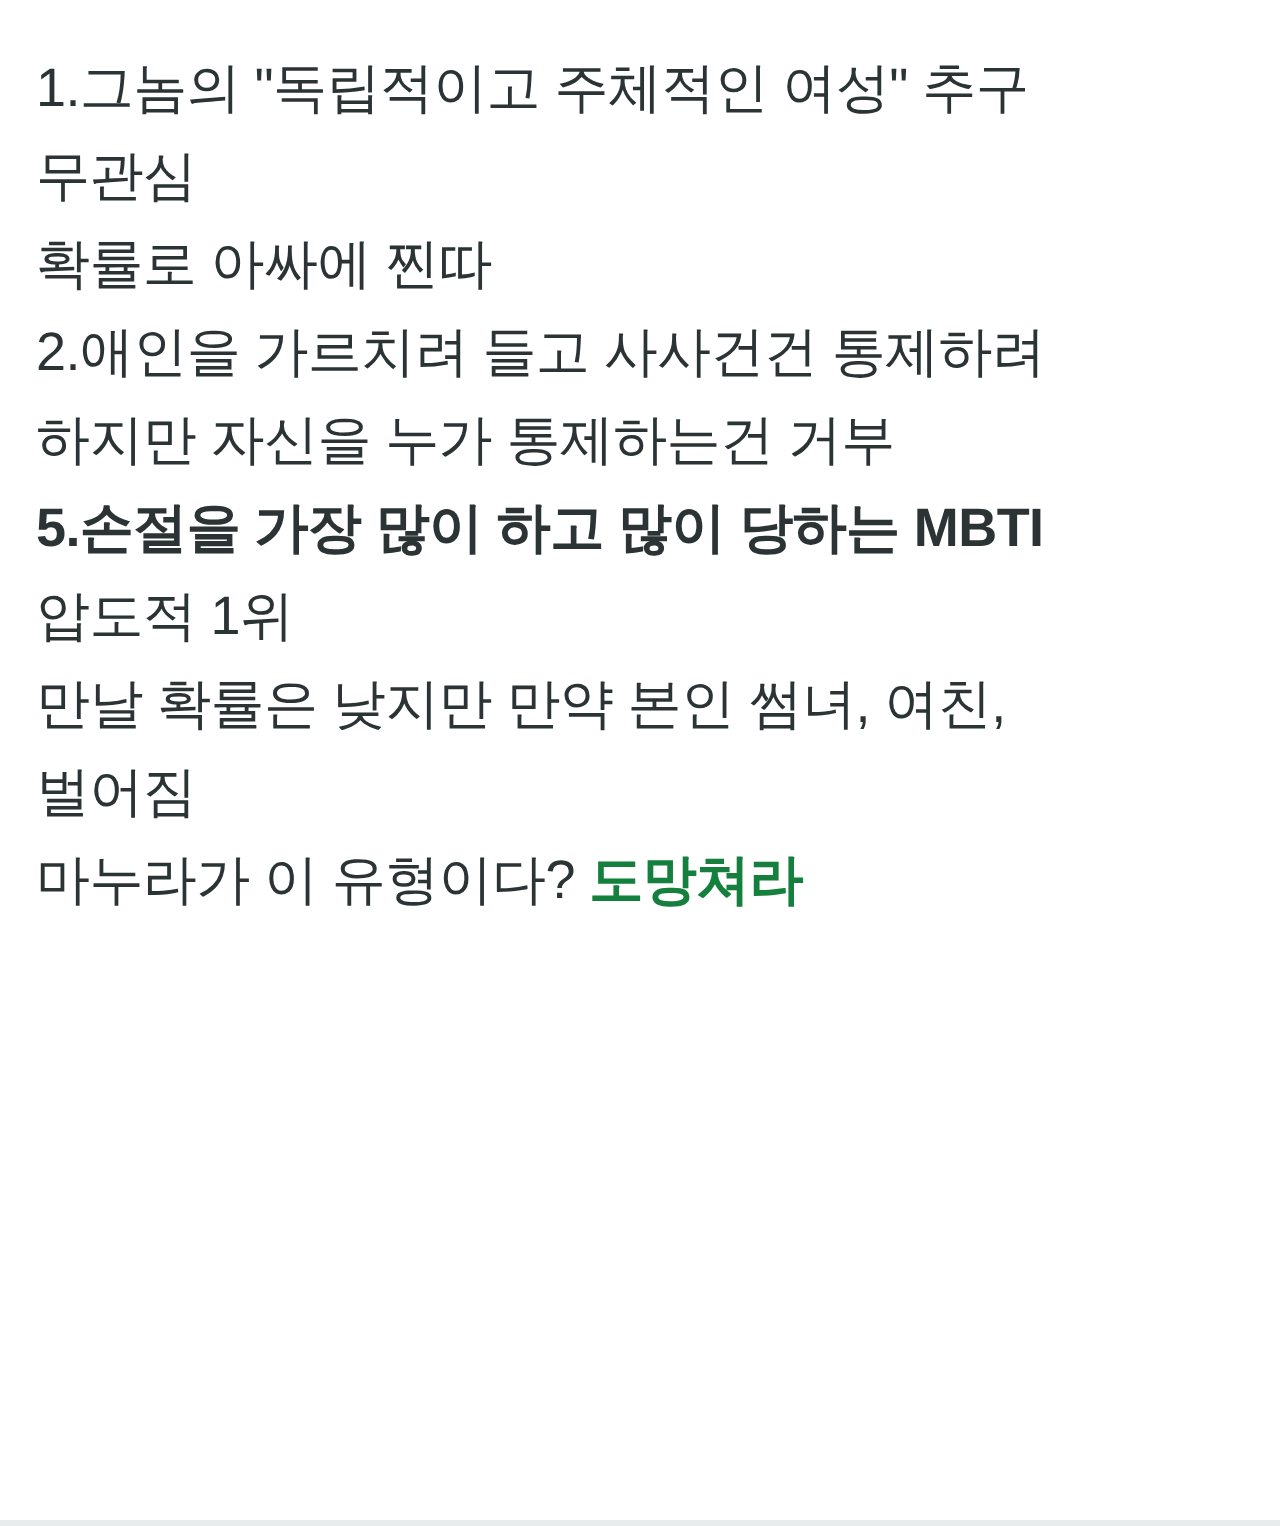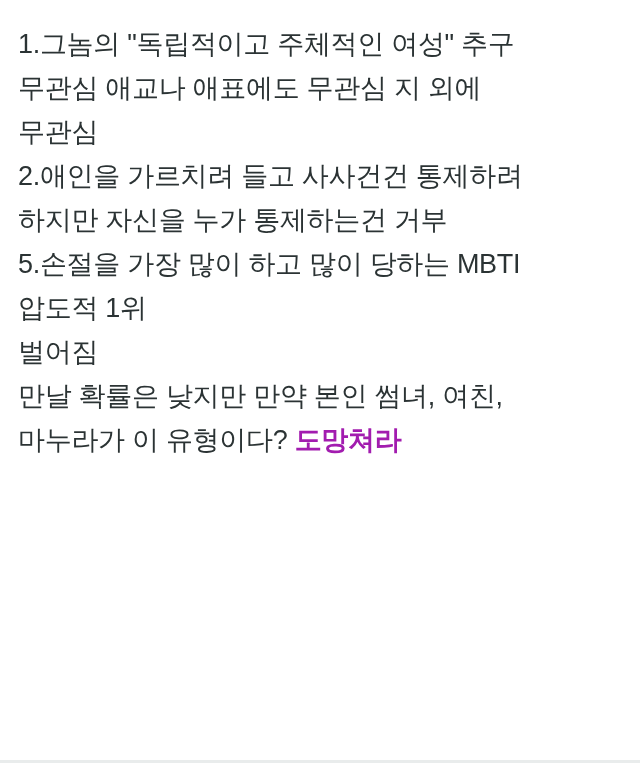--- a/index.html
+++ b/index.html
@@ -31,45 +31,46 @@
     color: #2b3334;
     letter-spacing: -0.3px;
     white-space: pre;
     font-weight: 400;
   }
   .line.clipped {
     overflow: hidden;
     text-overflow: clip;
     max-width: 604px;
     white-space: nowrap;
+    font-weight: bold;
   }
   .line .bold {
     font-weight: 700;
-    color: #a21caf;
+    color: #15803d;
     font-family: Liberation Mono, monospace;
   }
   .bottom-rule {
     position: absolute;
     left: 0;
     right: 0;
     bottom: 0;
     height: 3px;
     background: #e9ecec;
   }
 </style>
 </head>
 <body>
 
 <div class="page">
   <div class="text-block">
     <div class="line">1.그놈의 "독립적이고 주체적인 여성" 추구</div>
-    <div class="line">무관심 애교나 애표에도 무관심 지 외에</div>
     <div class="line">무관심</div>
+    <div class="line">확률로 아싸에 찐따</div>
     <div class="line">2.애인을 가르치려 들고 사사건건 통제하려</div>
     <div class="line">하지만 자신을 누가 통제하는건 거부</div>
     <div class="line clipped">5.손절을 가장 많이 하고 많이 당하는 MBTI</div>
     <div class="line">압도적 1위</div>
+    <div class="line">만날 확률은 낮지만 만약 본인 썸녀, 여친,</div>
     <div class="line">벌어짐</div>
-    <div class="line">만날 확률은 낮지만 만약 본인 썸녀, 여친,</div>
     <div class="line"><span>마누라가 이 유형이다? </span><span class="bold">도망쳐라</span></div>
   </div>
   <div class="bottom-rule"></div>
 </div>
 
 </body></html>

